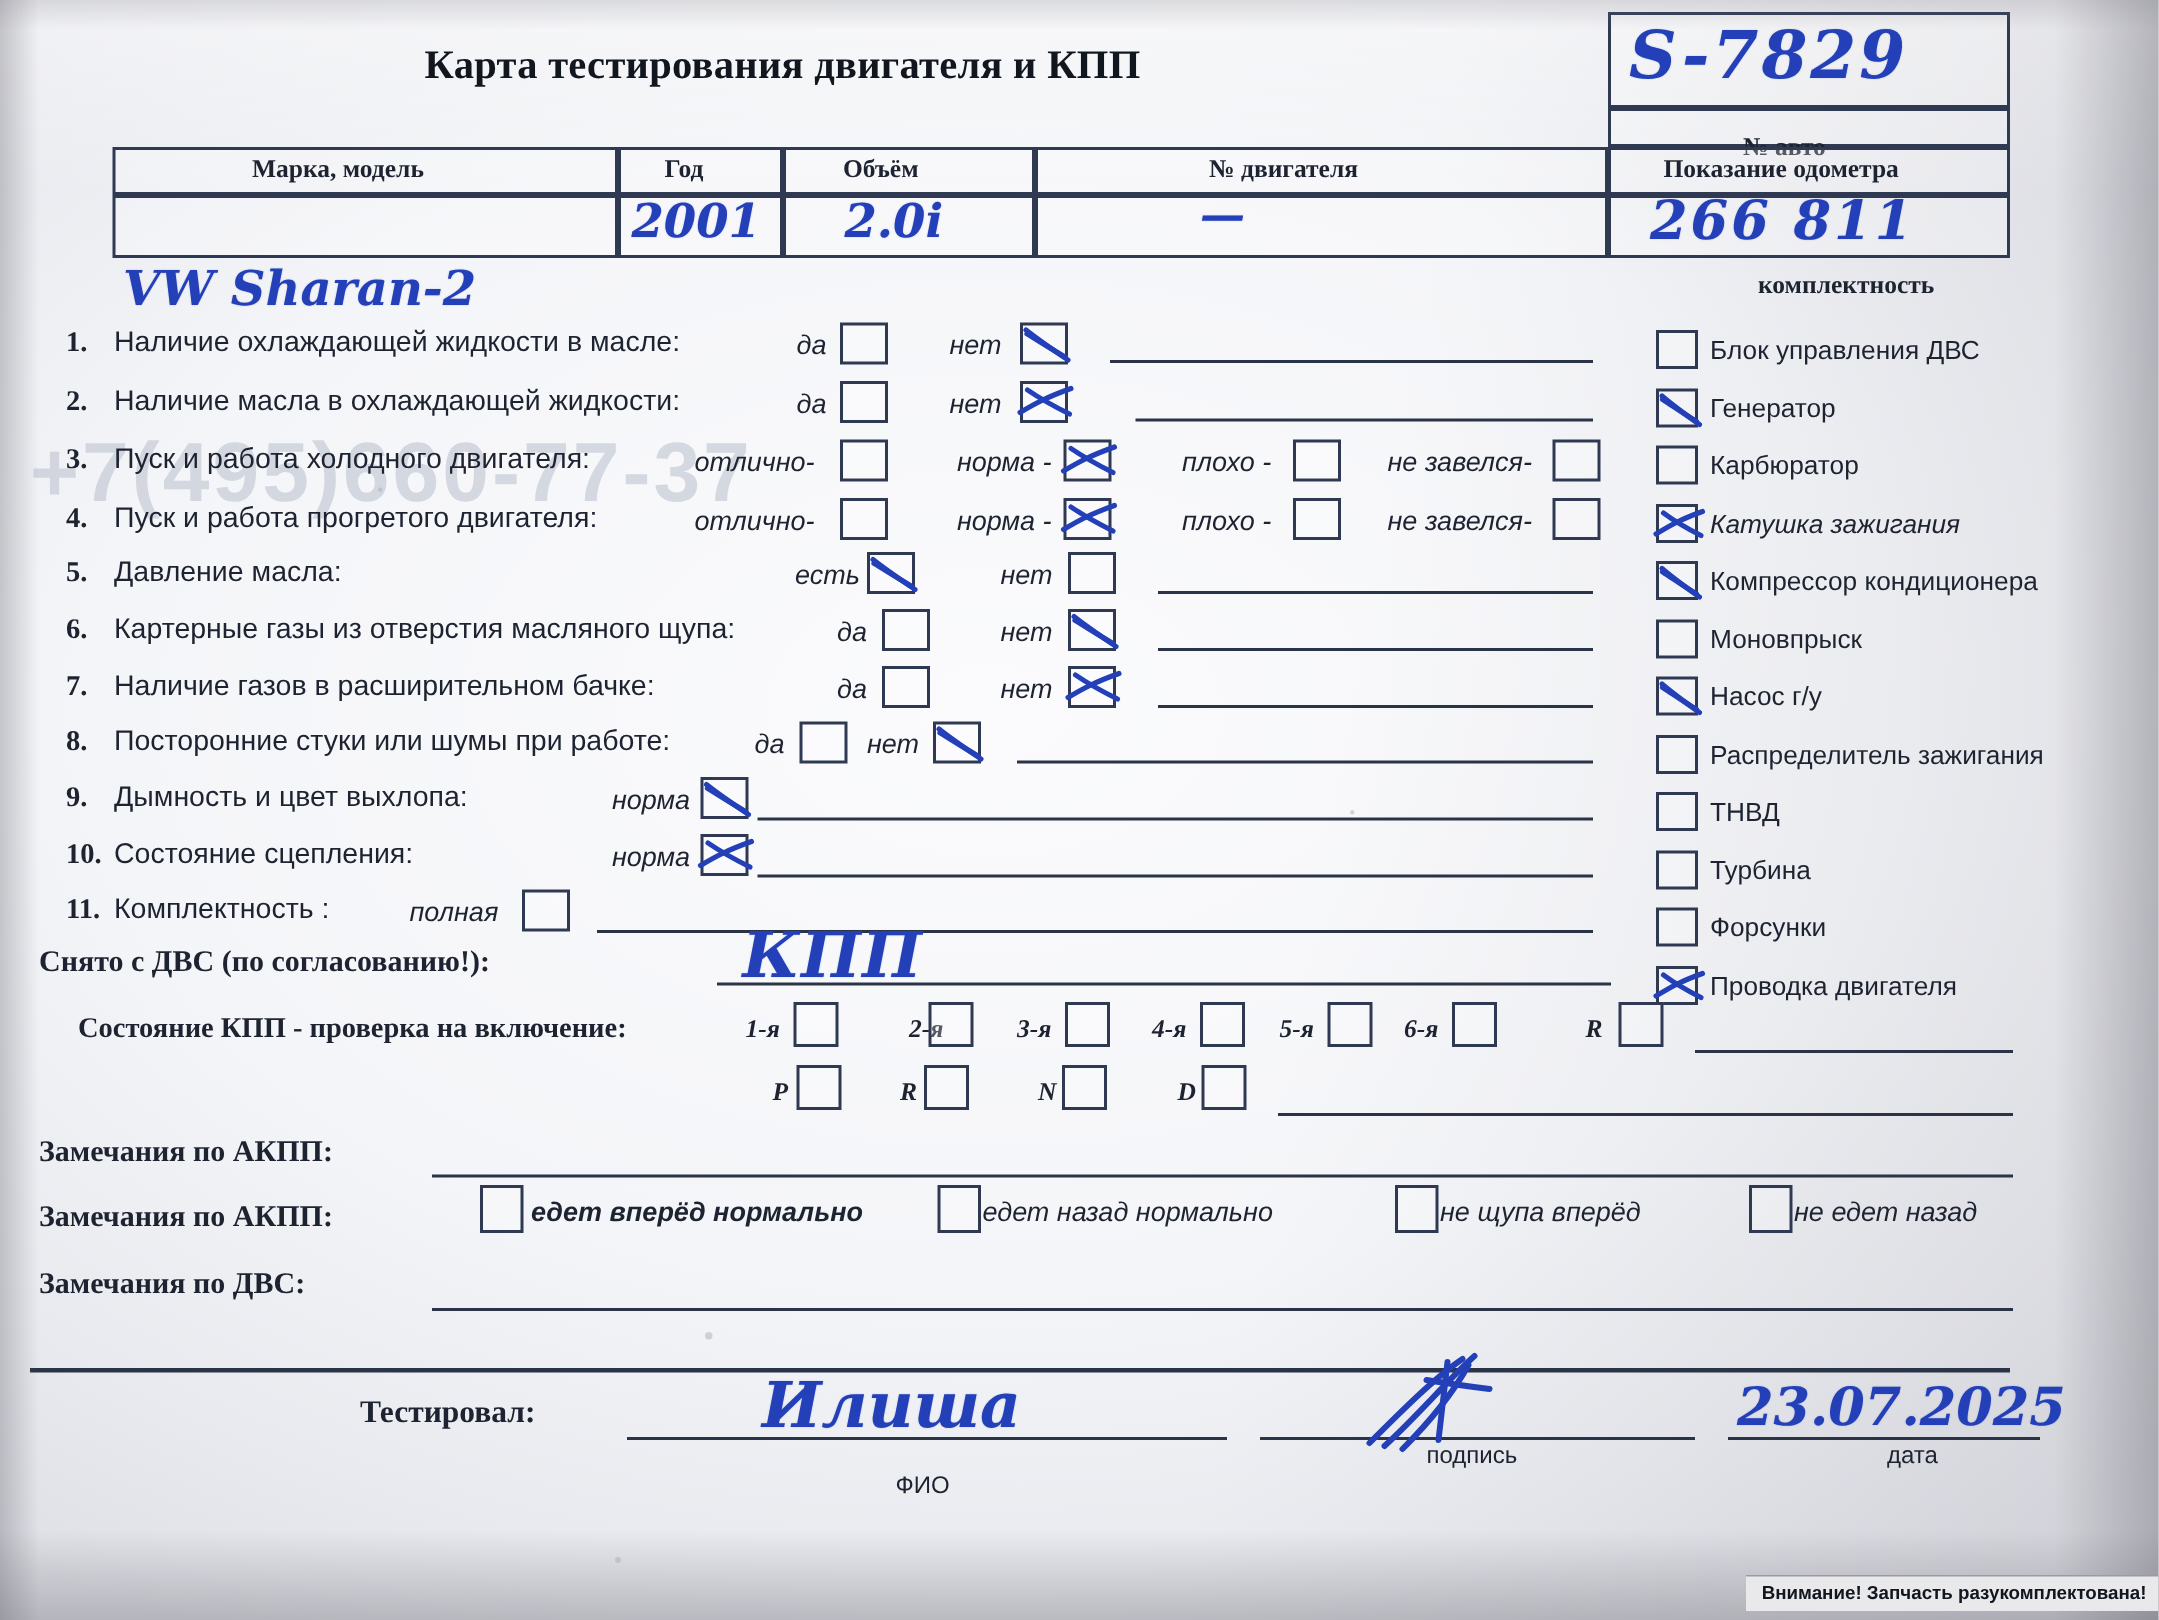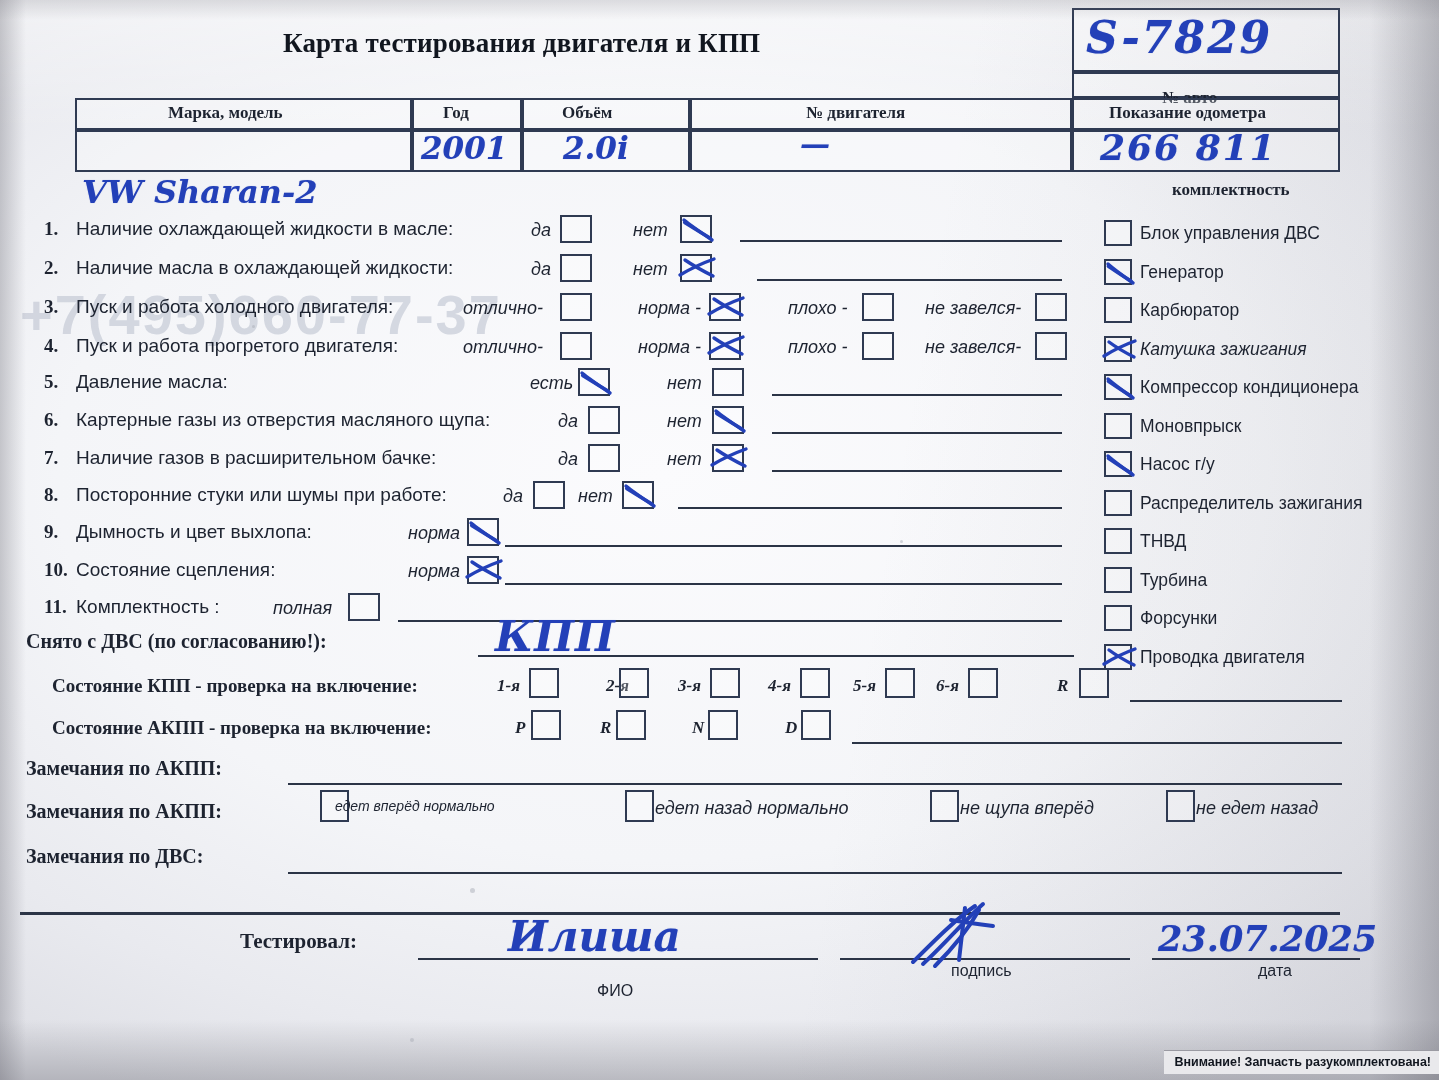--- a/index.html
+++ b/index.html
@@ -421,21 +421,20 @@
         <div class="t i b" style="left: 936px; top: 676px; font-size: 17px;">6-я</div>
         <div class="bx" style="left: 968px; top: 668px; width: 30px; height: 30px;"></div>
       </div>
       <div>
         <div class="t i b" style="left: 1057px; top: 676px; font-size: 17px;">R</div>
         <div class="bx" style="left: 1079px; top: 668px; width: 30px; height: 30px;"></div>
       </div>
     </div>
   <div class="ln" style="left:1130px; top:700px; width:212px;"></div>
 
-  <div class="t b" style="left:52px; top:717px; font-size:19px;">Состояние АКПП - проверка на включение:</div>
   <div id="gearbox-at">
       <div>
         <div class="t b i" style="left: 515px; top: 718px; font-size: 17px;">P</div>
         <div class="bx" style="left: 531px; top: 710px; width: 30px; height: 30px;"></div>
       </div>
       <div>
         <div class="t b i" style="left: 600px; top: 718px; font-size: 17px;">R</div>
         <div class="bx" style="left: 616px; top: 710px; width: 30px; height: 30px;"></div>
       </div>
       <div>
@@ -449,21 +448,21 @@
     </div>
   <div class="ln" style="left:852px; top:742px; width:490px;"></div>
 
   <div class="t b" style="left:26px; top:757px; font-size:20px;">Замечания по АКПП:</div>
   <div class="ln" style="left:288px; top:783px; width:1054px;"></div>
 
   <div class="t b" style="left:26px; top:800px; font-size:20px;">Замечания по АКПП:</div>
   <div id="remarks-at">
       <div>
         <div class="bx" style="left: 320px; top: 790px; width: 29px; height: 32px;"></div>
-        <div class="t i" style="left: 335px; top: 798px; font-size: 14px;">едет вперёд нормально</div>
+        <div class="t i" style="left: 354px; top: 798px; font-size: 18px; font-weight: bold;">едет вперёд нормально</div>
       </div>
       <div>
         <div class="bx" style="left: 625px; top: 790px; width: 29px; height: 32px;"></div>
         <div class="t i" style="left: 655px; top: 798px; font-size: 18px;">едет назад нормально</div>
       </div>
       <div>
         <div class="bx" style="left: 930px; top: 790px; width: 29px; height: 32px;"></div>
         <div class="t i" style="left: 960px; top: 798px; font-size: 18px;">не щупа вперёд</div>
       </div>
       <div>

